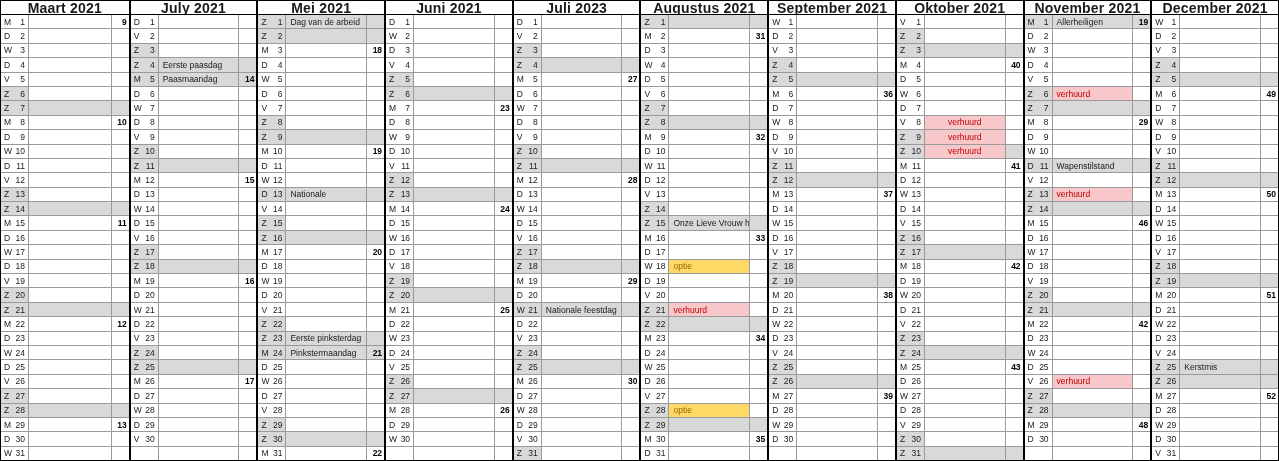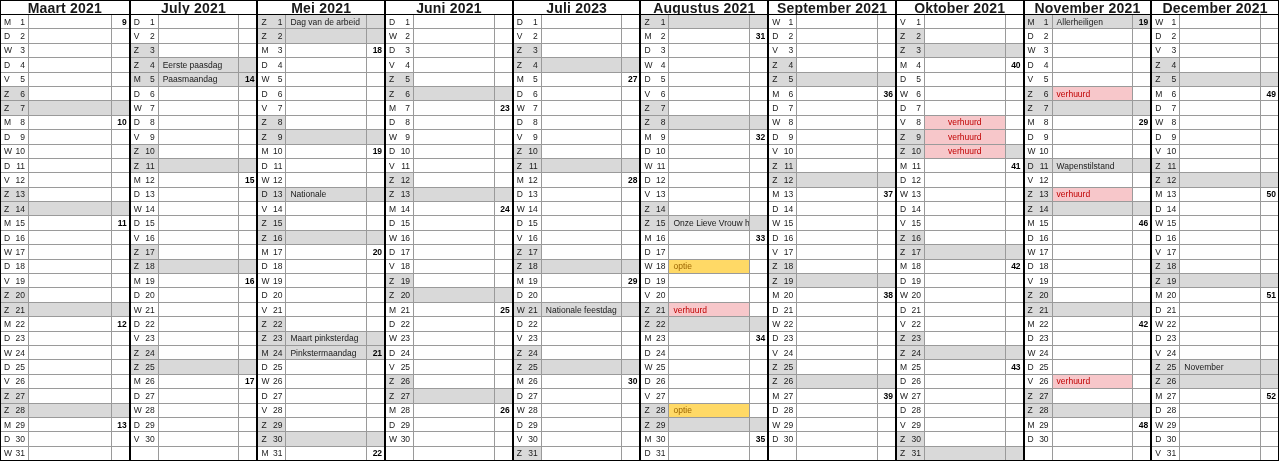--- a/index.html
+++ b/index.html
@@ -741,21 +741,21 @@
           <div class="num">22</div>
         </div>
         <div class="note-cell"></div>
         <div class="week-cell"></div>
       </div>
       <div class="day-row full">
         <div class="day-cell shade">
           <div class="dow">Z</div>
           <div class="num">23</div>
         </div>
-        <div class="note-cell">Maart pinksterdag</div>
+        <div class="note-cell">Eerste pinksterdag</div>
         <div class="week-cell"></div>
       </div>
       <div class="day-row full">
         <div class="day-cell shade">
           <div class="dow">M</div>
           <div class="num">24</div>
         </div>
         <div class="note-cell">Pinkstermaandag</div>
         <div class="week-cell">21</div>
       </div>
@@ -2505,21 +2505,21 @@
           <div class="num">24</div>
         </div>
         <div class="note-cell"></div>
         <div class="week-cell"></div>
       </div>
       <div class="day-row full">
         <div class="day-cell shade">
           <div class="dow">Z</div>
           <div class="num">25</div>
         </div>
-        <div class="note-cell">November</div>
+        <div class="note-cell">Kerstmis</div>
         <div class="week-cell"></div>
       </div>
       <div class="day-row full">
         <div class="day-cell shade">
           <div class="dow">Z</div>
           <div class="num">26</div>
         </div>
         <div class="note-cell"></div>
         <div class="week-cell"></div>
       </div>

